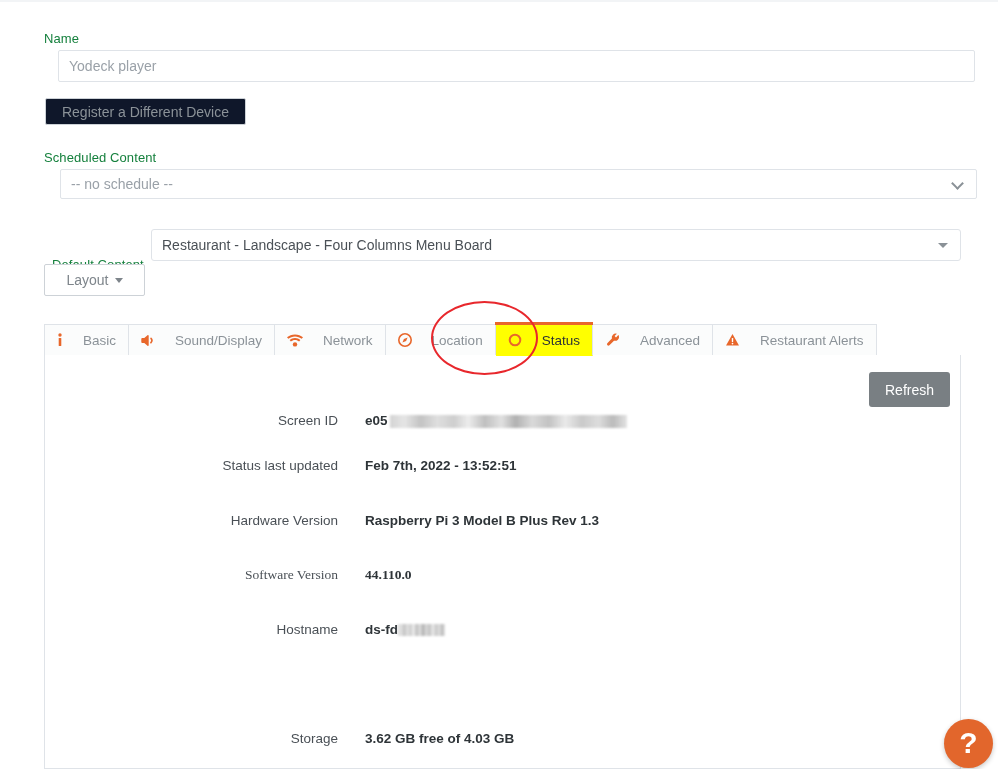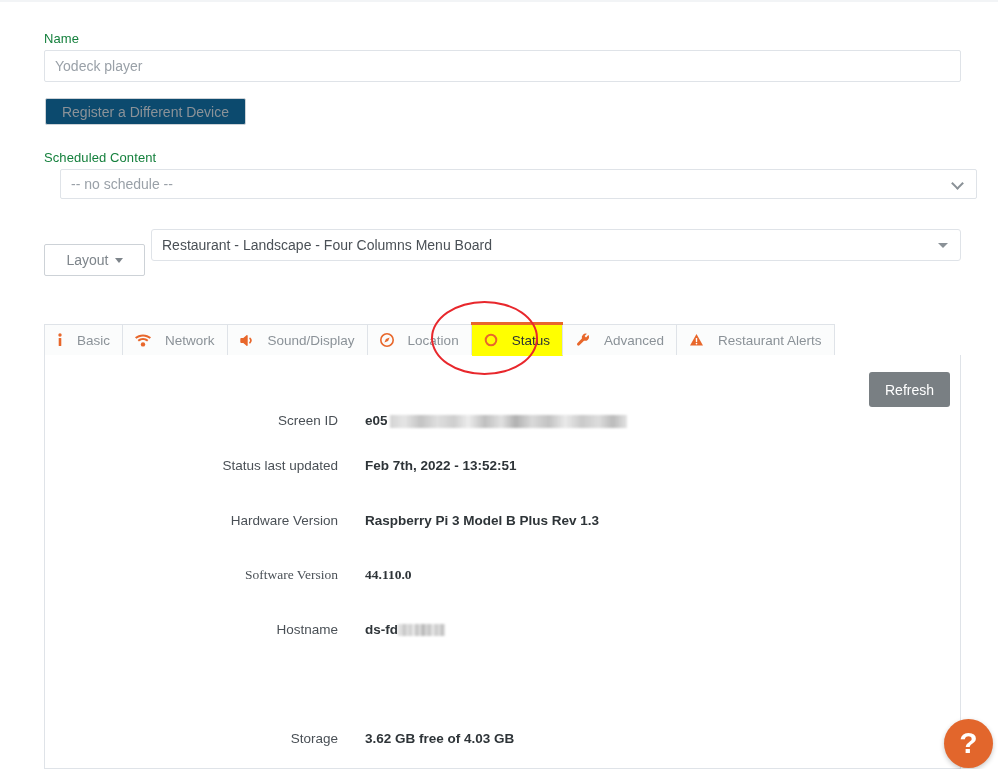--- a/index.html
+++ b/index.html
@@ -36,26 +36,27 @@
   .text-input {
     position: absolute;
     background: #fff;
     border: 1px solid #dfe3e8;
     border-radius: 2px;
     font-family: "Liberation Sans", sans-serif;
     font-size: 14px;
     color: #9aa1a8;
     padding: 0 10px;
     outline: none;
+    margin-left: 14px;
   }
   .text-input::placeholder { color: #9aa1a8; opacity: 1; }
 
   .ghost-button {
     position: absolute;
-    background: #0c4a6e;
+    background: #0f172a;
     border: 1px solid #cdd2d7;
     border-radius: 2px;
     font-family: "Liberation Sans", sans-serif;
     font-size: 14px;
     color: #8b9298;
     text-align: center;
     cursor: pointer;
     padding: 0;
   }
 
@@ -109,20 +110,21 @@
     position: absolute;
     background: #fff;
     border: 1px solid #cdd2d7;
     border-radius: 2px;
     display: flex;
     align-items: center;
     justify-content: center;
     cursor: pointer;
     font-size: 14px;
     color: #7e858b;
+    margin-top: 20px;
   }
   .layout-btn .caret {
     display: inline-block;
     margin-left: 6px;
     width: 0; height: 0;
     border-left: 4px solid transparent;
     border-right: 4px solid transparent;
     border-top: 5px solid #7e858b;
   }
 
@@ -130,21 +132,21 @@
   .tabstrip {
     position: absolute;
     left: 44px; top: 324px;
     height: 32px;
     display: flex;
     align-items: stretch;
   }
   .tab {
     display: flex;
     align-items: center;
-    gap: 14px;
+    gap: 20px;
     padding: 0 12px;
     border: 1px solid #dfe3e8;
     border-left: none;
     background: #fbfcfc;
     font-size: 13.5px;
     color: #8b9298;
     cursor: pointer;
     white-space: nowrap;
     position: relative;
   }
@@ -296,41 +298,41 @@
         <svg width="6" height="14" viewBox="0 0 6 14">
             <circle cx="3" cy="2" r="1.7" fill="#e8672b"></circle>
             <rect x="1.7" y="5" width="2.6" height="8" rx="0.6" fill="#e8672b"></rect>
           </svg>
       </span>
       <span>Basic</span>
     </div>
 
     <div class="tab">
       <span class="ico">
+        <svg width="14" height="13" viewBox="0 0 14 13">
+          <path d="M6.5 1.2 3.3 4H1.2a.9.9 0 0 0-.9.9v3.2c0 .5.4.9.9.9h2.1l3.2 2.8c.5.4 1.2.1 1.2-.6V1.8c0-.7-.7-1-1.2-.6z" fill="#e8672b"></path>
+          <path d="M10 3.6a.8.8 0 0 0-.5 1.4 2.3 2.3 0 0 1 0 3 .8.8 0 1 0 1 1.2 3.9 3.9 0 0 0 0-5.4.8.8 0 0 0-.5-.2z" fill="#e8672b"></path>
+        </svg>
+      </span>
+      <span>Sound/Display</span>
+    </div>
+
+    <div class="tab">
+      <span class="ico">
         <svg width="16" height="13" viewBox="0 0 16 13">
           <path d="M8 2.4c2.6 0 5 .9 6.7 2.4l1.3-1.5C14 1.5 11.1.4 8 .4S2 1.5 0 3.3l1.3 1.5C3 3.3 5.4 2.4 8 2.4z" fill="#e8672b"></path>
           <path d="M8 6c1.6 0 3 .6 4.1 1.5l1.3-1.5C12 4.8 10.1 4 8 4s-4 .8-5.4 2l1.3 1.5C5 6.6 6.4 6 8 6z" fill="#e8672b"></path>
           <circle cx="8" cy="10.4" r="2.2" fill="#e8672b"></circle>
         </svg>
       </span>
       <span>Network</span>
     </div>
 
     <div class="tab">
       <span class="ico">
-        <svg width="14" height="13" viewBox="0 0 14 13">
-          <path d="M6.5 1.2 3.3 4H1.2a.9.9 0 0 0-.9.9v3.2c0 .5.4.9.9.9h2.1l3.2 2.8c.5.4 1.2.1 1.2-.6V1.8c0-.7-.7-1-1.2-.6z" fill="#e8672b"></path>
-          <path d="M10 3.6a.8.8 0 0 0-.5 1.4 2.3 2.3 0 0 1 0 3 .8.8 0 1 0 1 1.2 3.9 3.9 0 0 0 0-5.4.8.8 0 0 0-.5-.2z" fill="#e8672b"></path>
-        </svg>
-      </span>
-      <span>Sound/Display</span>
-    </div>
-
-    <div class="tab">
-      <span class="ico">
         <svg width="14" height="14" viewBox="0 0 14 14">
           <circle cx="7" cy="7" r="6.2" fill="none" stroke="#e8672b" stroke-width="1.6"></circle>
           <path d="M9.6 4.4 5.9 6.1 4.4 9.6l3.7-1.7z" fill="#e8672b"></path>
         </svg>
       </span>
       <span>Location</span>
     </div>
 
     <div class="tab active">
       <span class="ico">

